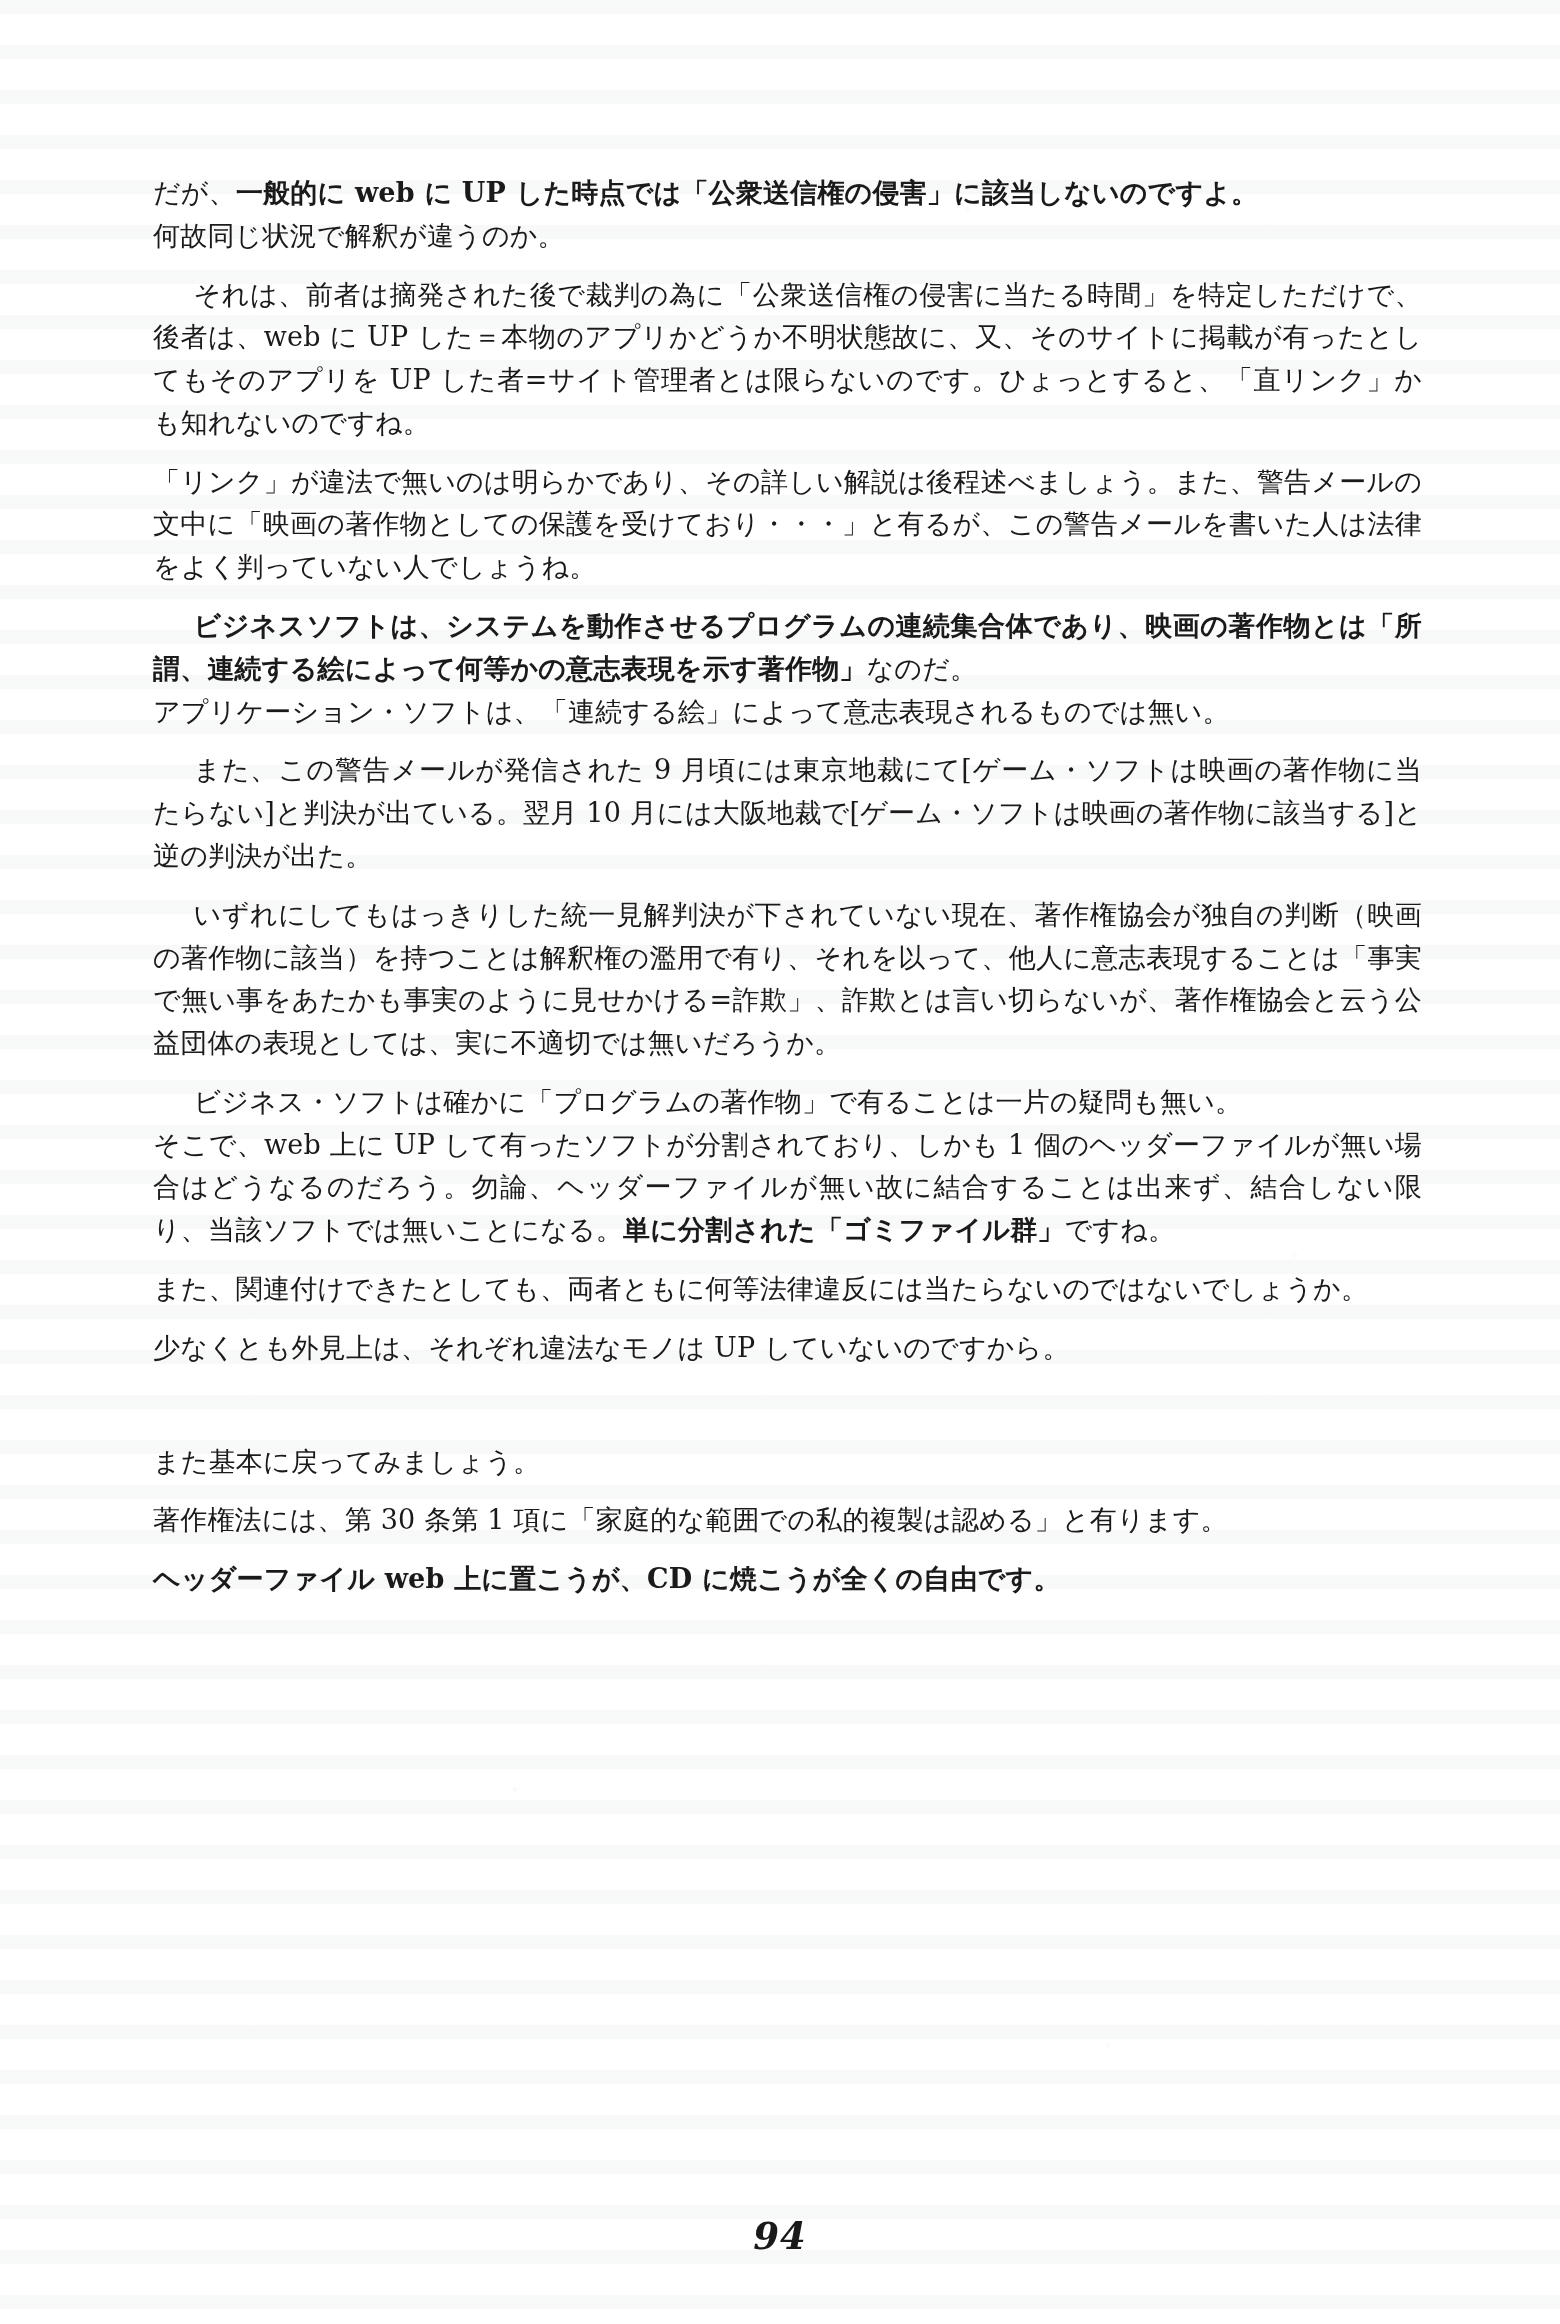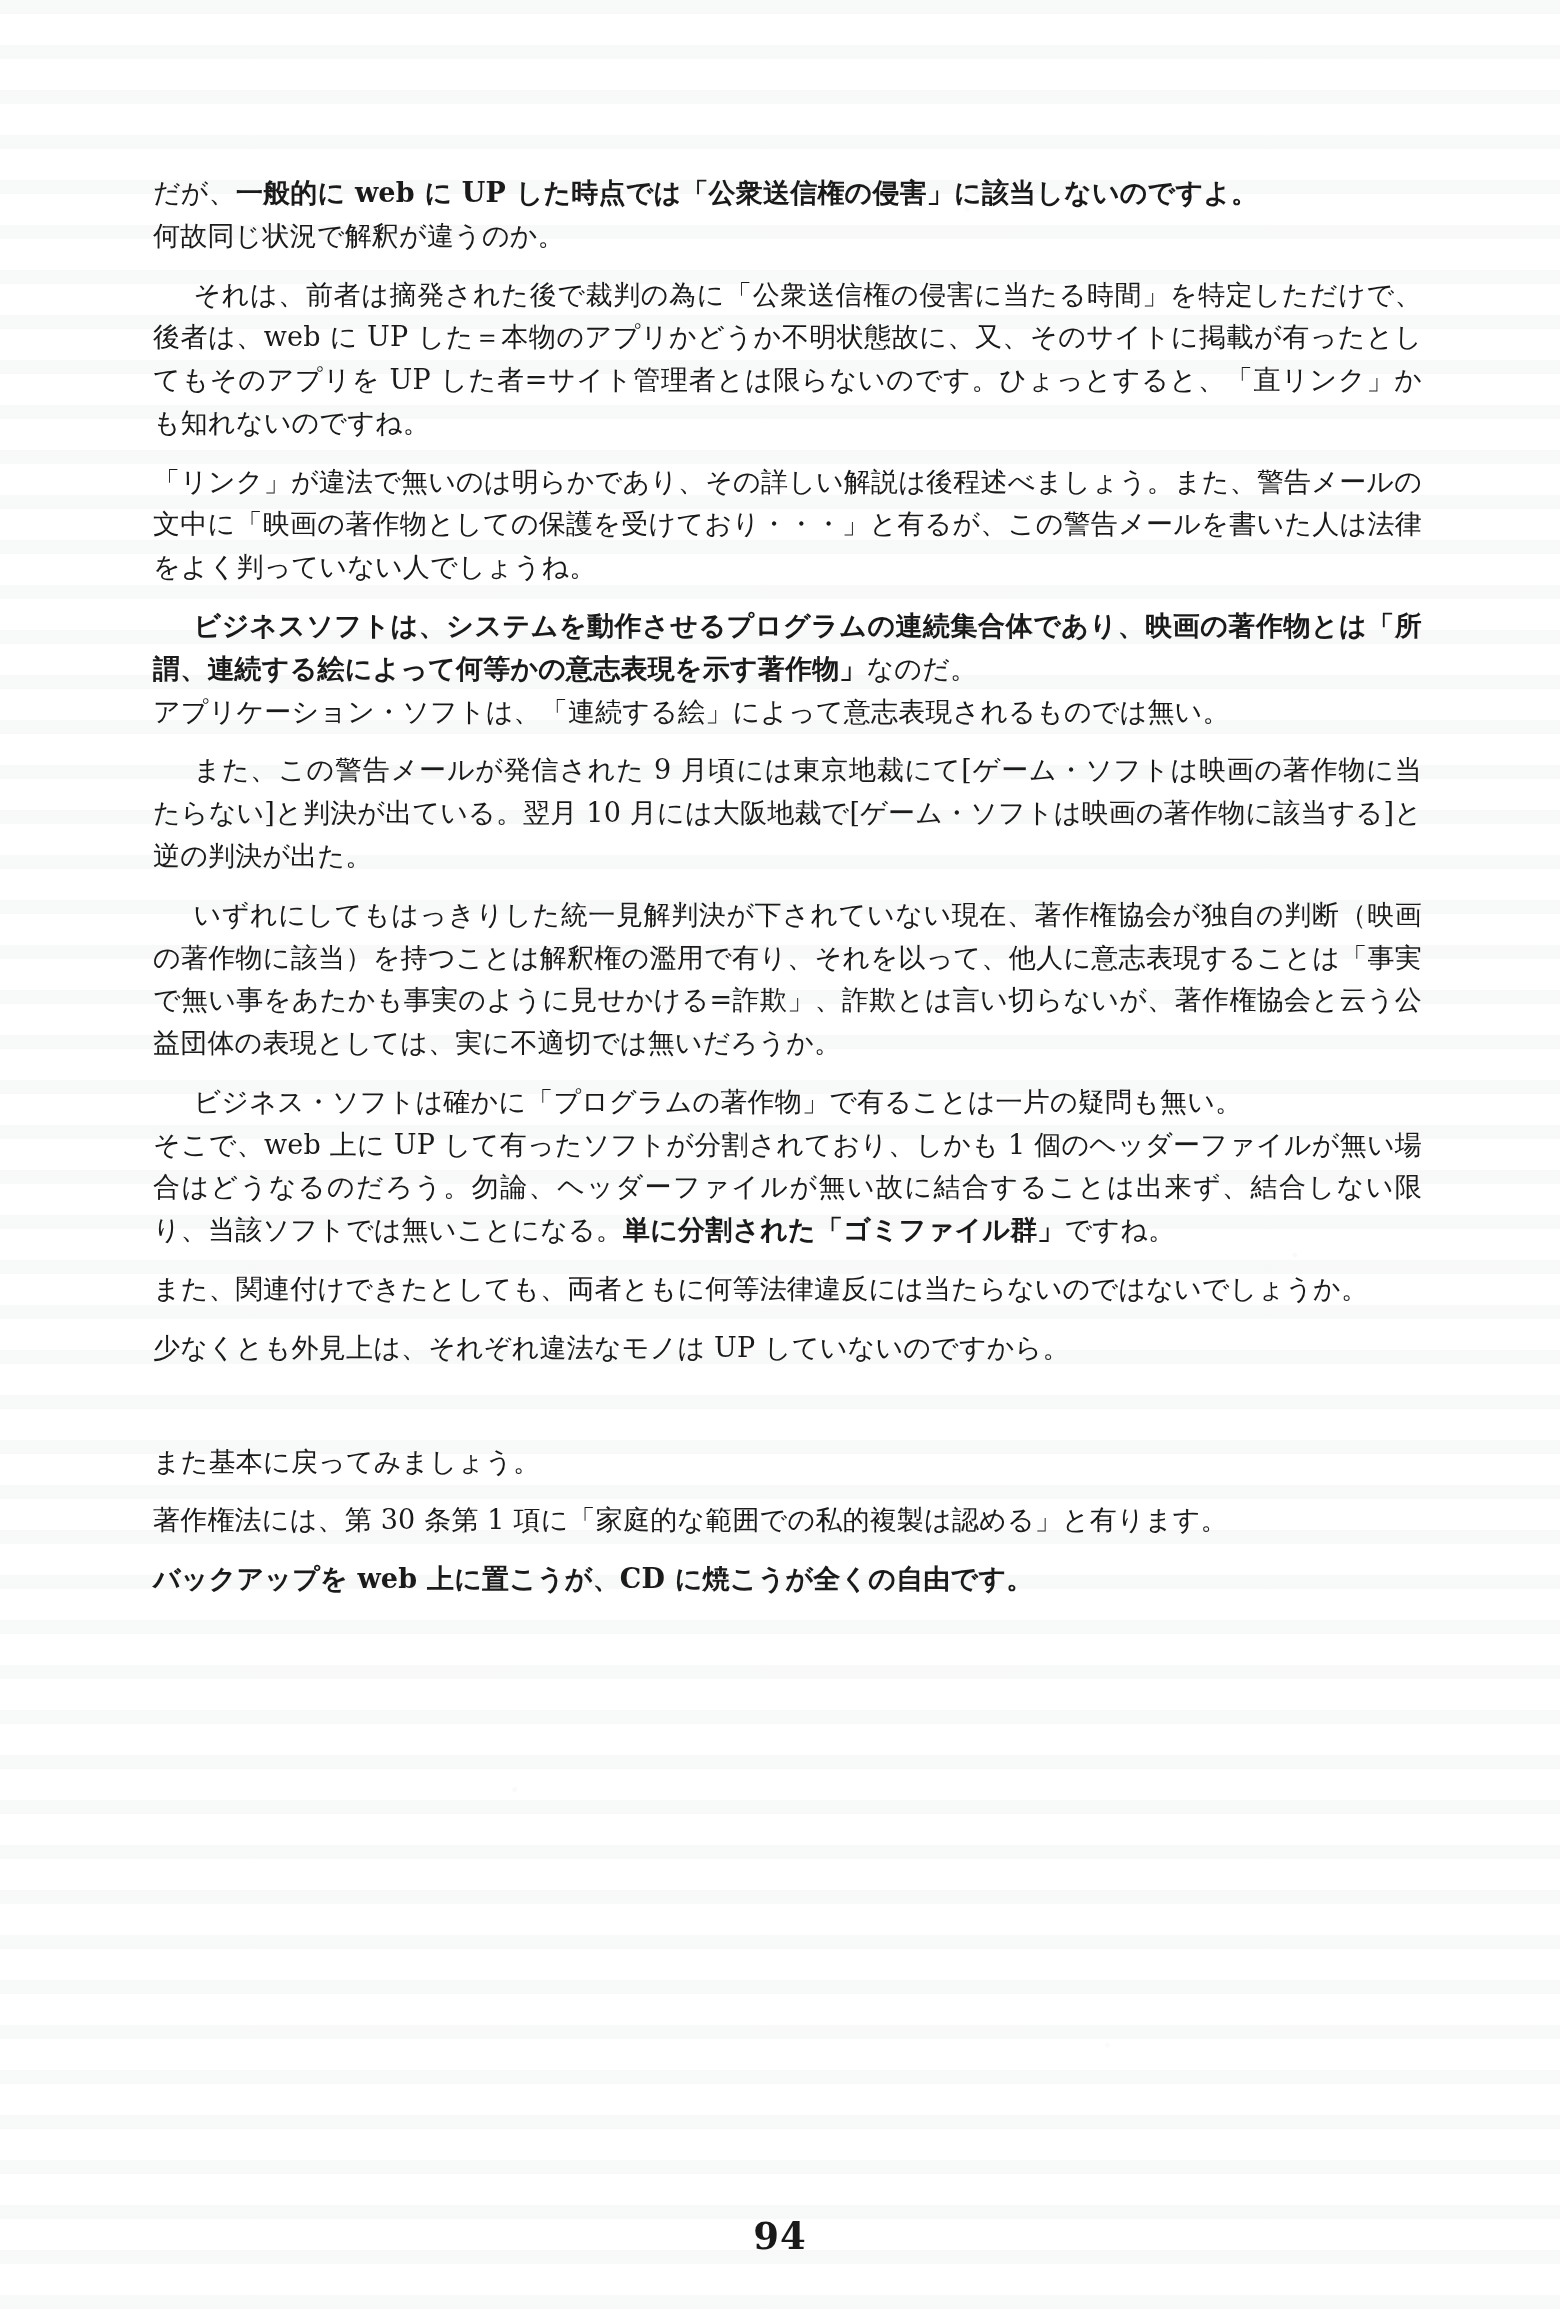--- a/index.html
+++ b/index.html
@@ -69,20 +69,21 @@
     height: 39px;
   }
   .pagenum {
     position: absolute;
     left: 0;
     right: 0;
     bottom: 66px;
     text-align: center;
     font-size: 37px;
     font-weight: bold;
+    font-style: italic;
     font-family: "DejaVu Serif", serif;
     letter-spacing: 1px;
   }
 </style>
 </head>
 <body>
 
 <div class="page-bleed"></div>
 <div class="page-speckle"></div>
 
@@ -93,17 +94,17 @@
       <p class=""><span>「リンク」が違法で無いのは明らかであり、その詳しい解説は後程述べましょう。また、警告メールの文中に「映画の著作物としての保護を受けており・・・」と有るが、この警告メールを書いた人は法律をよく判っていない人でしょうね。</span></p>
       <p class="indent"><span class="b">ビジネスソフトは、システムを動作させるプログラムの連続集合体であり、映画の著作物とは「所謂、連続する絵によって何等かの意志表現を示す著作物」</span><span>なのだ。</span><br><span>アプリケーション・ソフトは、「連続する絵」によって意志表現されるものでは無い。</span></p>
       <p class="indent"><span>また、この警告メールが発信された 9 月頃には東京地裁にて[ゲーム・ソフトは映画の著作物に当たらない]と判決が出ている。翌月 10 月には大阪地裁で[ゲーム・ソフトは映画の著作物に該当する]と逆の判決が出た。</span></p>
       <p class="indent"><span>いずれにしてもはっきりした統一見解判決が下されていない現在、著作権協会が独自の判断（映画の著作物に該当）を持つことは解釈権の濫用で有り、それを以って、他人に意志表現することは「事実で無い事をあたかも事実のように見せかける=詐欺」、詐欺とは言い切らないが、著作権協会と云う公益団体の表現としては、実に不適切では無いだろうか。</span></p>
       <p class="indent"><span>ビジネス・ソフトは確かに「プログラムの著作物」で有ることは一片の疑問も無い。</span><br><span>そこで、web 上に UP して有ったソフトが分割されており、しかも 1 個のヘッダーファイルが無い場合はどうなるのだろう。勿論、ヘッダーファイルが無い故に結合することは出来ず、結合しない限り、当該ソフトでは無いことになる。</span><span class="b">単に分割された「ゴミファイル群」</span><span>ですね。</span></p>
       <p class=""><span>また、関連付けできたとしても、両者ともに何等法律違反には当たらないのではないでしょうか。</span></p>
       <p class=""><span>少なくとも外見上は、それぞれ違法なモノは UP していないのですから。</span></p>
       <div class="gap"></div>
       <p class=""><span>また基本に戻ってみましょう。</span></p>
       <p class=""><span>著作権法には、第 30 条第 1 項に「家庭的な範囲での私的複製は認める」と有ります。</span></p>
-      <p class=""><span class="b">バックアップを web 上に置こうが、CD に焼こうが全くの自由です。</span></p>
+      <p class=""><span class="b">ヘッダーファイル web 上に置こうが、CD に焼こうが全くの自由です。</span></p>
     </div>
   <div class="pagenum">94</div>
 </div>
 
 
 </body></html>

